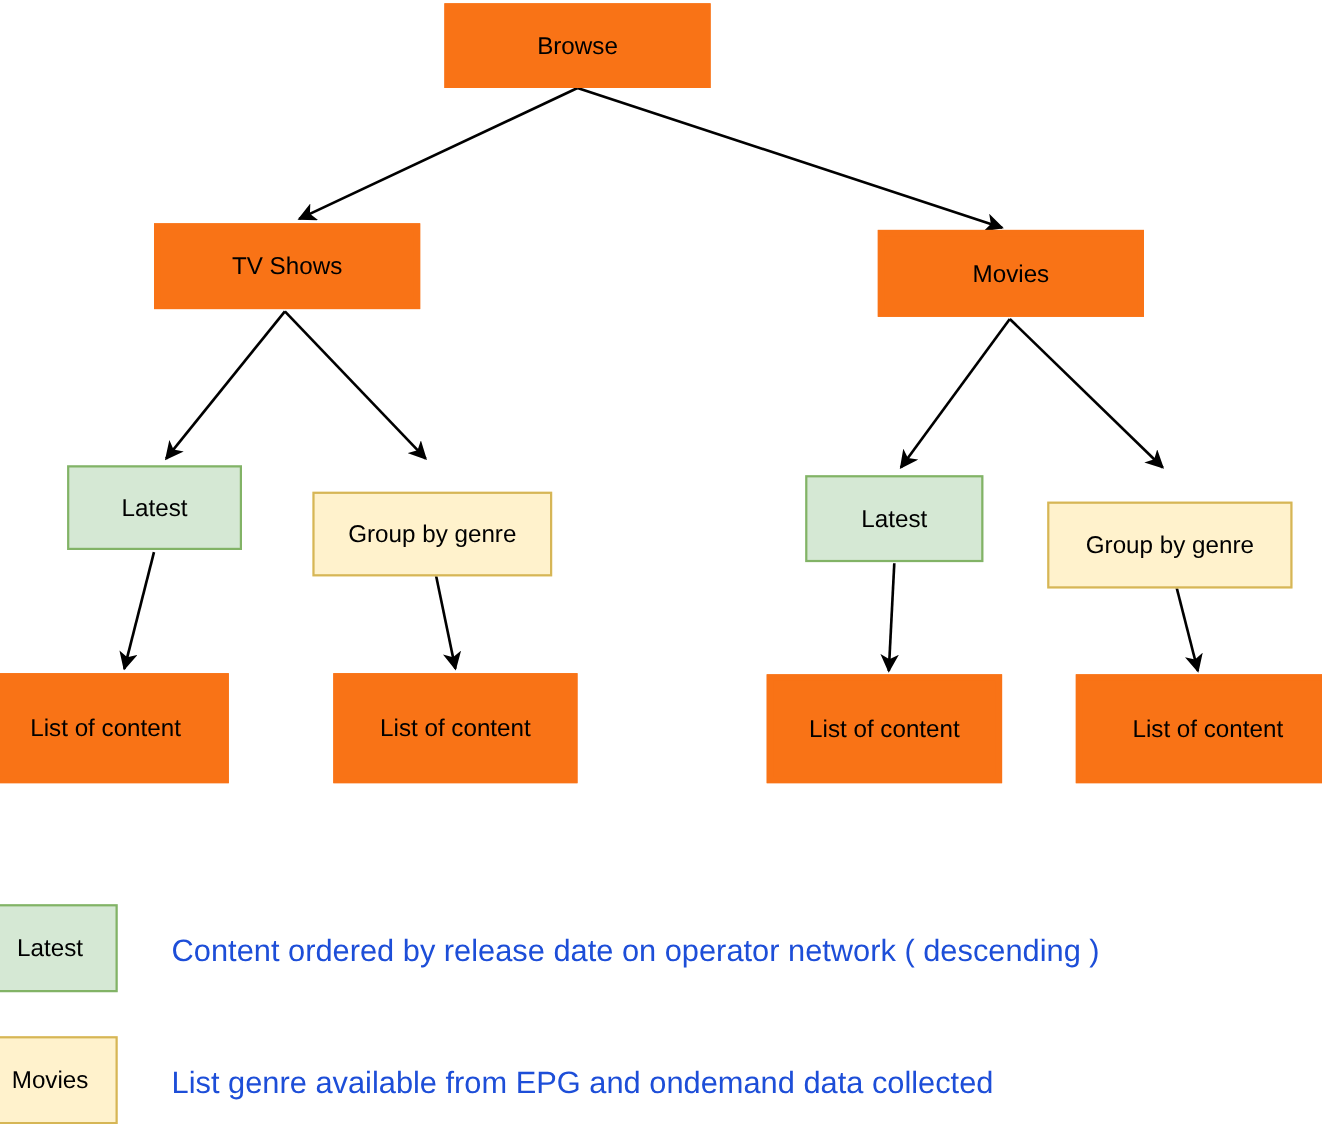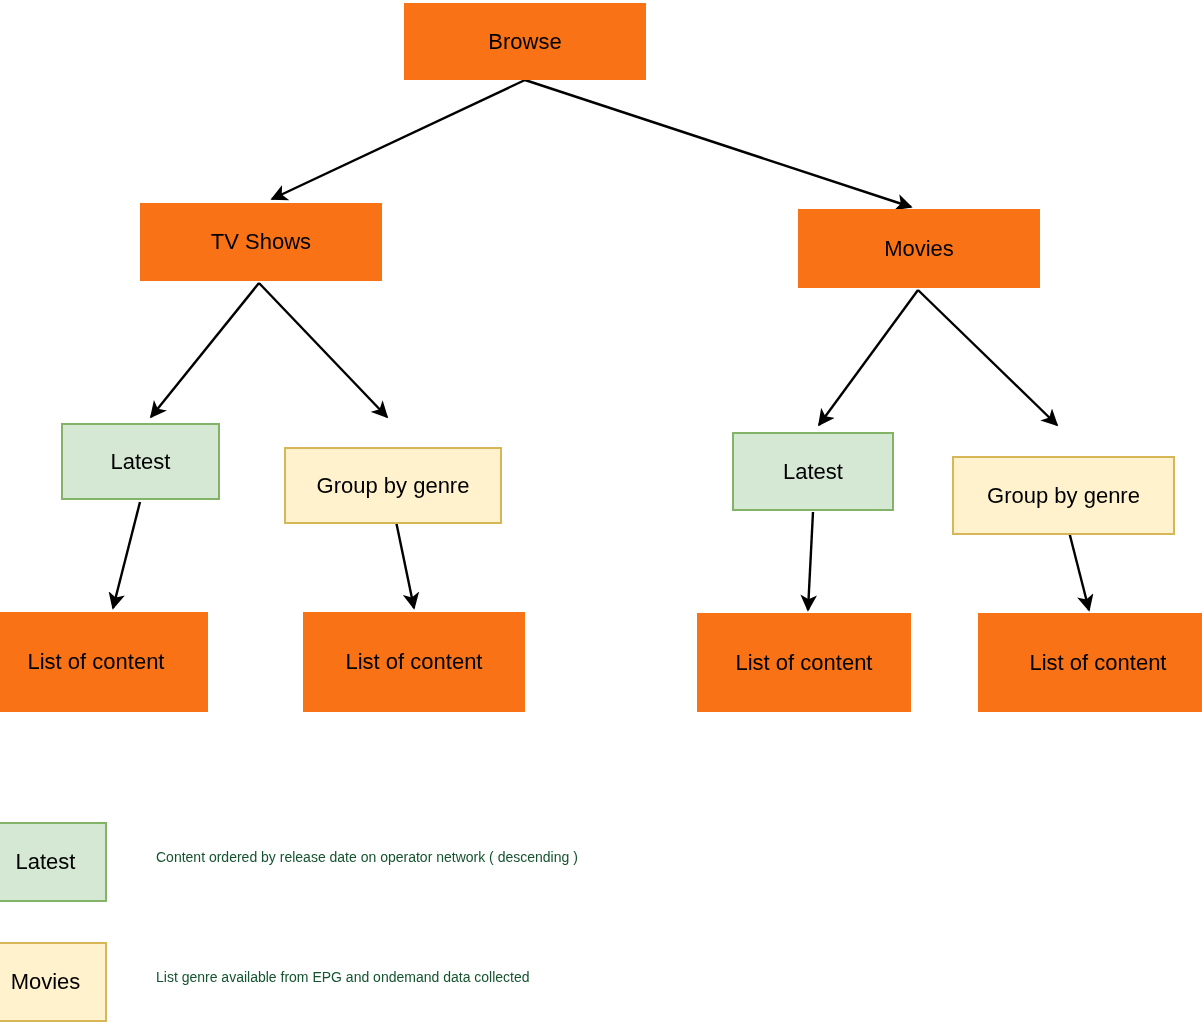--- a/index.html
+++ b/index.html
@@ -55,22 +55,22 @@
     position: absolute;
     box-sizing: border-box;
     display: flex;
     align-items: center;
     justify-content: center;
     font-size: 22px;
     z-index: 2;
   }
   .legend-text {
     position: absolute;
-    font-size: 14px;
-    color: #14532d;
+    font-size: 28px;
+    color: #1d4ed8;
     white-space: nowrap;
     z-index: 2;
   }
 </style>
 </head>
 <body>
 
 <div id="canvas">
 
   <svg id="edges" width="1202" height="1022" viewBox="0 0 1202 1022">

